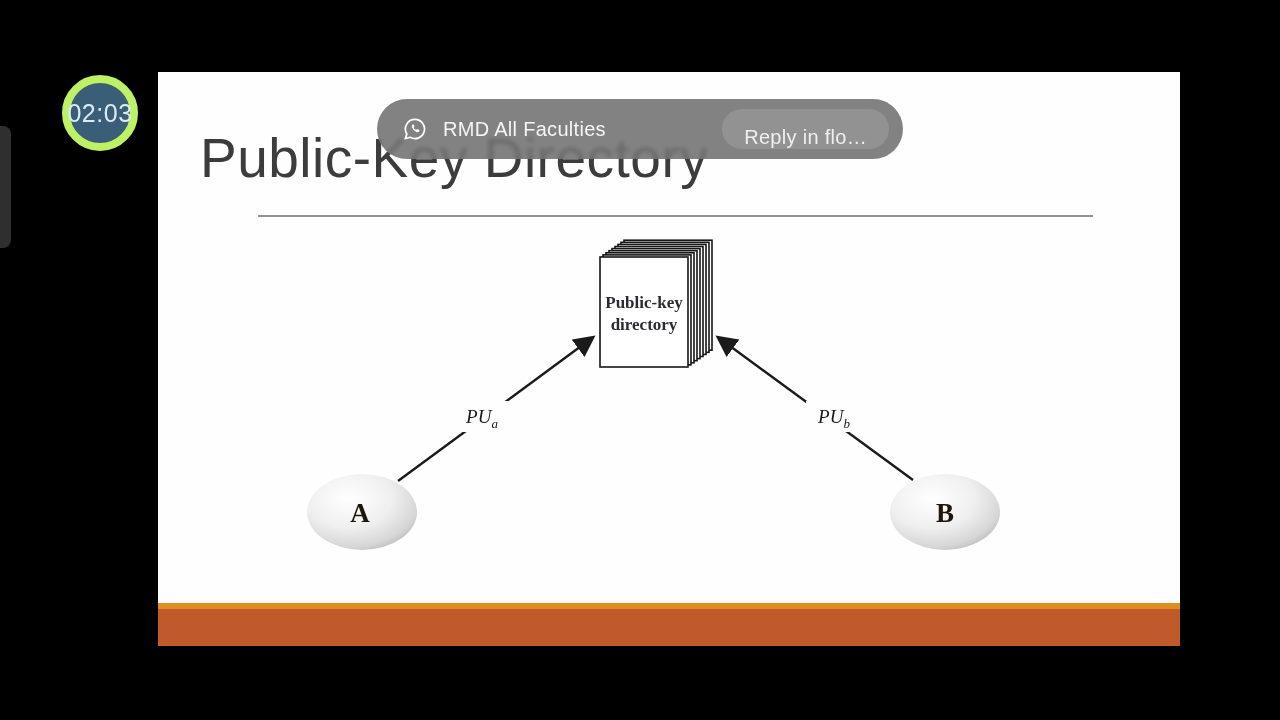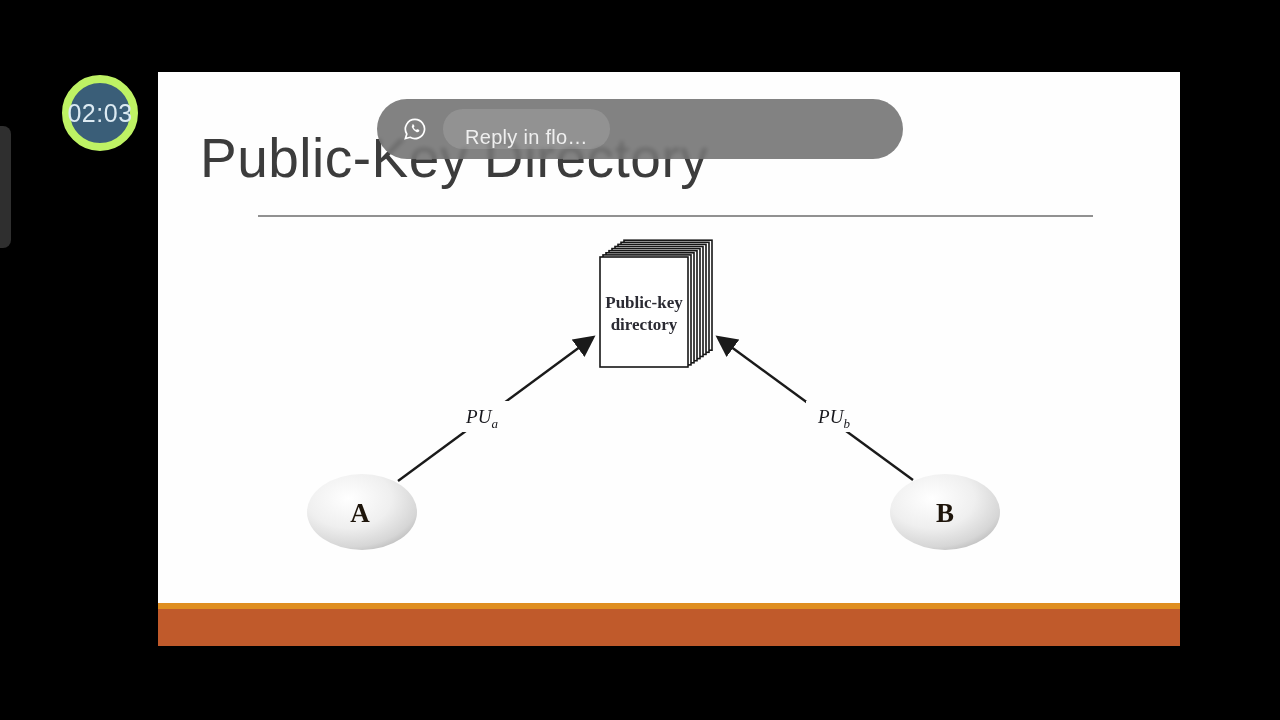--- a/index.html
+++ b/index.html
@@ -181,16 +181,17 @@
 
   <div class="accent-amber"></div>
   <div class="accent-rust"></div>
 </div>
 
 <div class="notification">
   <svg class="wa-icon" viewBox="0 0 24 24">
     <path d="M12 2.4a9.6 9.6 0 0 0-8.2 14.6L2.4 21.6l4.7-1.3A9.6 9.6 0 1 0 12 2.4z" fill="none" stroke="#ffffff" stroke-width="1.7"></path>
     <path d="M9.2 7.6c.5-.5 1.3-.4 1.6.2l.5 1c.2.4.1.9-.2 1.2l-.5.5c.5 1.1 1.4 2 2.5 2.5l.5-.5c.3-.3.8-.4 1.2-.2l1 .5c.6.3.7 1.1.2 1.6-.7.7-1.7 1-2.6.6a8.3 8.3 0 0 1-4.4-4.4c-.4-.9-.1-1.9.6-2.6z" fill="#ffffff"></path>
   </svg>
+  <div class="notif-title">RMD All Faculties</div>
   <button class="reply-pill">
     <span>Reply in flo…</span>
   </button>
 </div>
 
 </body></html>

